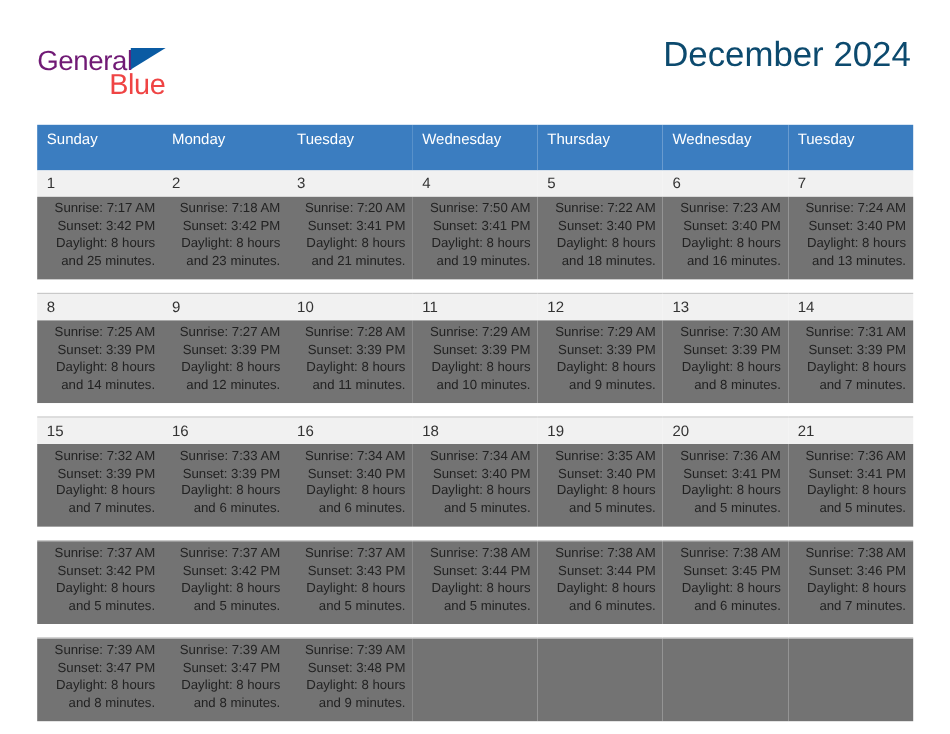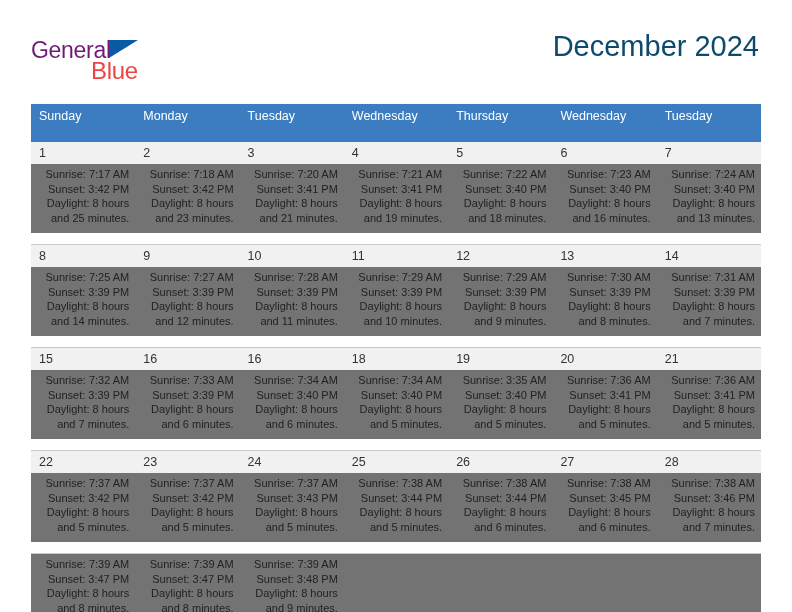--- a/index.html
+++ b/index.html
@@ -199,21 +199,21 @@
           <div class="line">Daylight: 8 hours</div>
           <div class="line">and 23 minutes.</div>
         </td>
         <td>
           <div class="line">Sunrise: 7:20 AM</div>
           <div class="line">Sunset: 3:41 PM</div>
           <div class="line">Daylight: 8 hours</div>
           <div class="line">and 21 minutes.</div>
         </td>
         <td>
-          <div class="line">Sunrise: 7:21 AM</div>
+          <div class="line">Sunrise: 7:50 AM</div>
           <div class="line">Sunset: 3:41 PM</div>
           <div class="line">Daylight: 8 hours</div>
           <div class="line">and 19 minutes.</div>
         </td>
         <td>
           <div class="line">Sunrise: 7:22 AM</div>
           <div class="line">Sunset: 3:40 PM</div>
           <div class="line">Daylight: 8 hours</div>
           <div class="line">and 18 minutes.</div>
         </td>
@@ -341,29 +341,20 @@
           <div class="line">Sunrise: 7:36 AM</div>
           <div class="line">Sunset: 3:41 PM</div>
           <div class="line">Daylight: 8 hours</div>
           <div class="line">and 5 minutes.</div>
         </td>
       </tr>
       <tr class="spacer-row">
           <td colspan="7"></td>
         </tr>
 
-      <tr class="daynum-row">
-        <td>22</td>
-        <td>23</td>
-        <td>24</td>
-        <td>25</td>
-        <td>26</td>
-        <td>27</td>
-        <td>28</td>
-      </tr>
       <tr class="info-row">
         <td>
           <div class="line">Sunrise: 7:37 AM</div>
           <div class="line">Sunset: 3:42 PM</div>
           <div class="line">Daylight: 8 hours</div>
           <div class="line">and 5 minutes.</div>
         </td>
         <td>
           <div class="line">Sunrise: 7:37 AM</div>
           <div class="line">Sunset: 3:42 PM</div>

